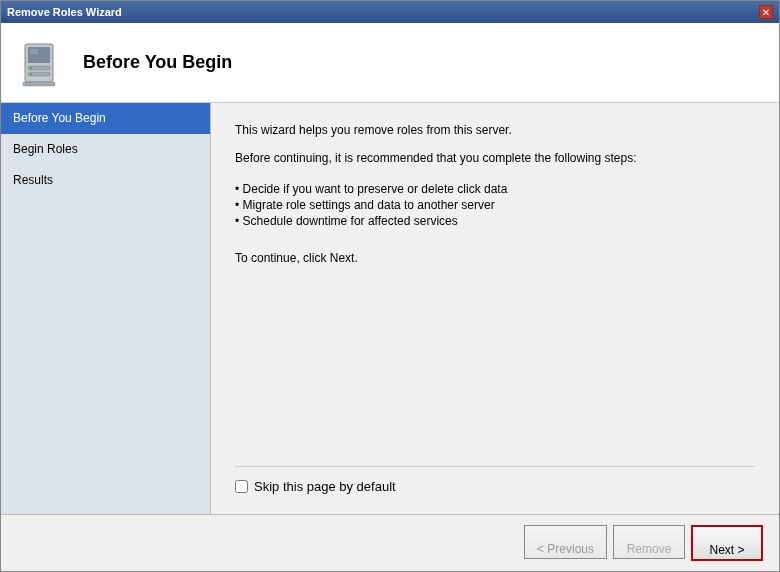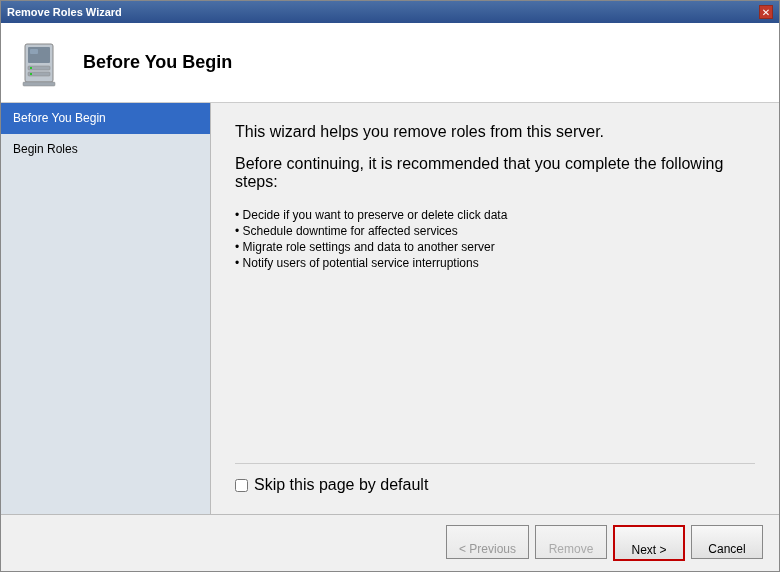--- a/index.html
+++ b/index.html
@@ -106,26 +106,26 @@
     .main-content {
       flex: 1;
       background: #f0f0f0;
       padding: 20px 24px;
       overflow-y: auto;
       display: flex;
       flex-direction: column;
       gap: 10px;
     }
     .content-intro {
-      font-size: 16px;
+      font-size: 12px;
       color: #000;
       margin-bottom: 4px;
     }
     .content-before {
-      font-size: 16px;
+      font-size: 12px;
       color: #000;
     }
     .bullet-list {
       list-style: none;
       padding: 0;
       margin: 6px 0;
     }
     .bullet-list li {
       font-size: 12px;
       color: #000;
@@ -147,21 +147,21 @@
       display: flex;
       align-items: center;
       gap: 6px;
       border-top: 1px solid #ccc;
       padding-top: 12px;
     }
     .skip-area input[type="checkbox"] {
       margin: 0;
     }
     .skip-label {
-      font-size: 16px;
+      font-size: 13px;
       color: #000;
     }
 
     
     .footer {
       background: #f0f0f0;
       border-top: 1px solid #bbb;
       padding: 10px 16px;
       display: flex;
       justify-content: flex-end;
@@ -228,38 +228,38 @@
       </svg>
     </div>
     <div class="wizard-title">Before You Begin</div>
   </div>
 
   <div class="wizard-body">
 
     <div class="sidebar">
     <div class="sidebar-item active">Before You Begin</div>
         <div class="sidebar-item">Begin Roles</div>
+        <div class="sidebar-item">Results</div>
       </div>
 
     <div class="main-content">
       <p class="content-intro">This wizard helps you remove roles from this server.</p>
       <p class="content-before">Before continuing, it is recommended that you complete the following steps:</p>
       <ul class="bullet-list">
       <li>Decide if you want to preserve or delete click data</li>
+          <li>Migrate role settings and data to another server</li>
           <li>Schedule downtime for affected services</li>
-          <li>Migrate role settings and data to another server</li>
-          <li>Notify users of potential service interruptions</li>
         </ul>
+      <p class="content-continue">To continue, click Next.</p>
 
       <div class="skip-area">
         <input type="checkbox" id="skipCheck" style="">
         <label for="skipCheck" class="skip-label">Skip this page by default</label>
       </div>
     </div>
   </div>
 
   <div class="footer">
     <button class="btn" disabled="">&lt; Previous</button>
     <button class="btn btn-remove" disabled="">Remove</button>
     <button class="btn btn-highlighted">Next &gt;</button>
-    <button class="btn">Cancel</button>
   </div>
 </div>
 
 </body></html>

